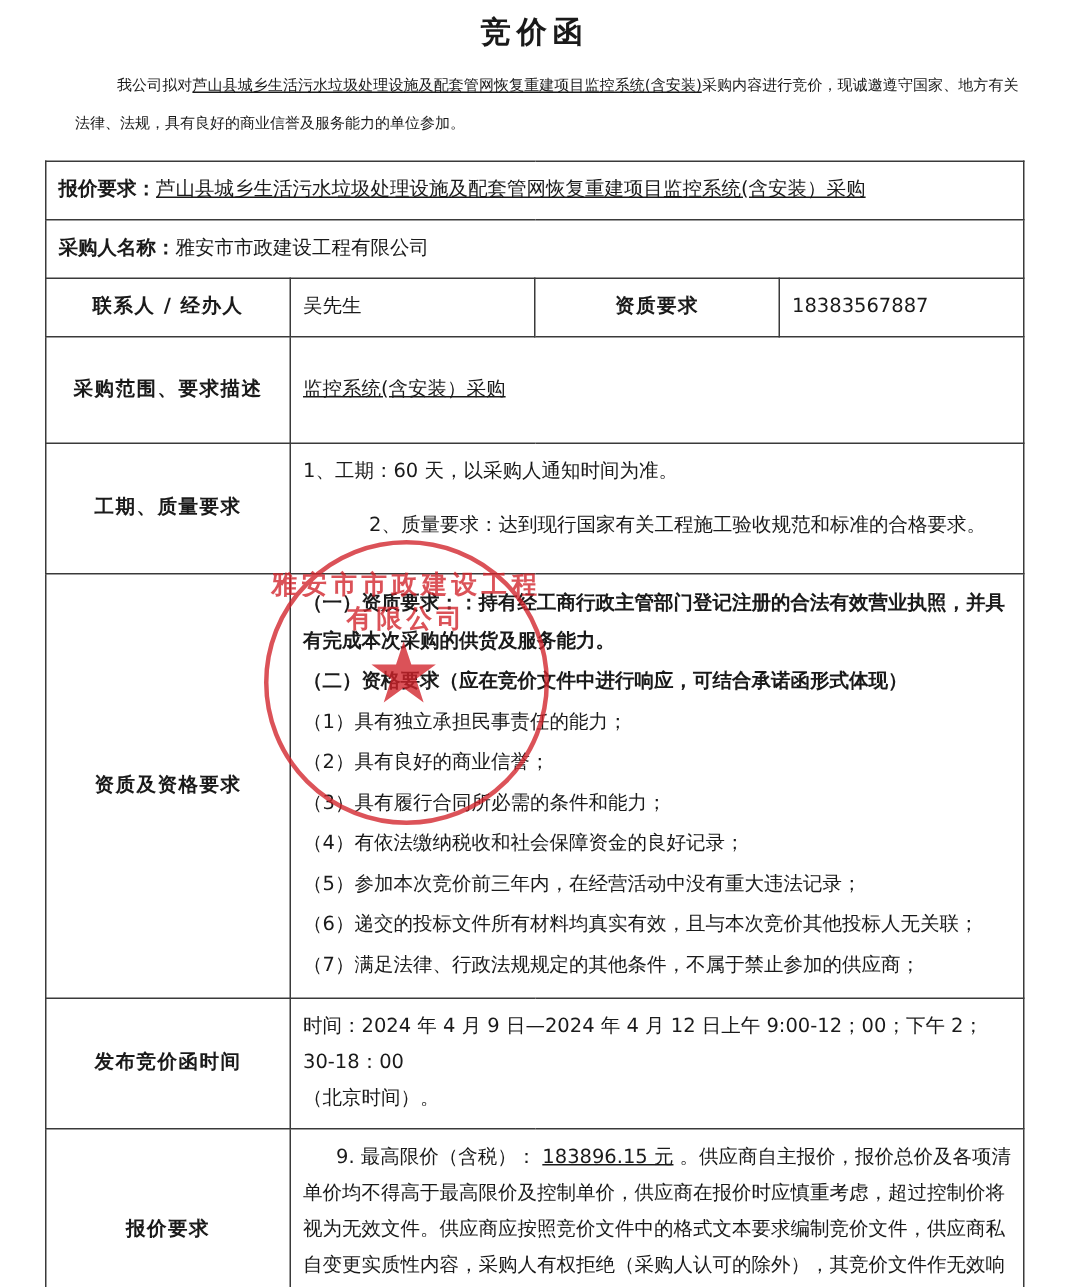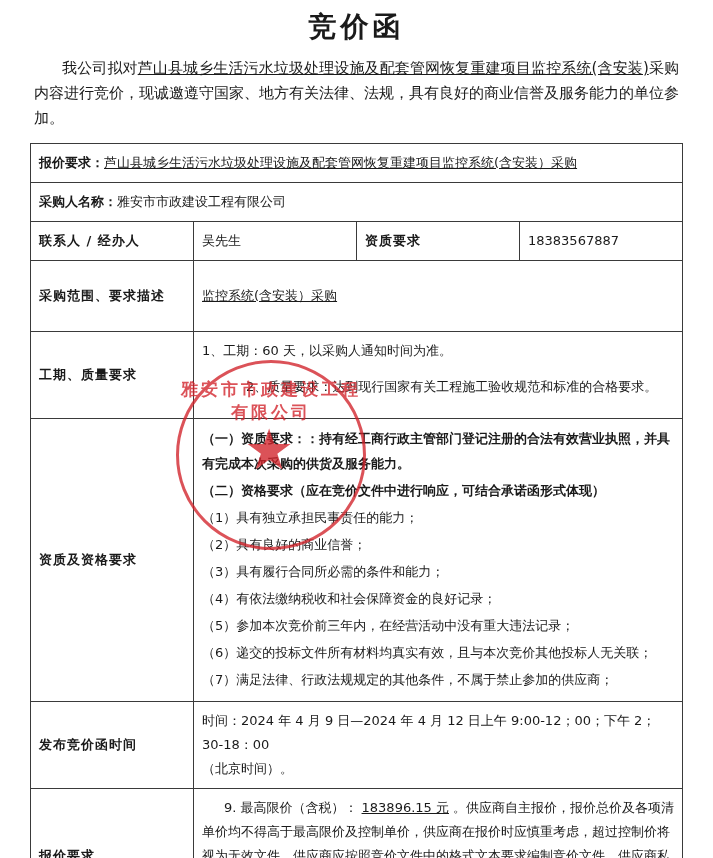--- a/index.html
+++ b/index.html
@@ -17,53 +17,53 @@
   }
   .page {
     position: relative;
     width: 713px;
     height: 858px;
     box-sizing: border-box;
     padding: 0 28px;
   }
   .doc-title {
     text-align: center;
-    font-size: 28px;
+    font-size: 20px;
     font-weight: bold;
     letter-spacing: 4px;
     margin-top: 8px;
     margin-bottom: 10px;
     font-family: "DejaVu Serif", "Liberation Serif", serif;
   }
   .intro {
-    font-size: 15px;
+    font-size: 10px;
     line-height: 25px;
     text-indent: 28px;
-    margin: 0 6px 12px 6px;
+    margin: 0 6px 12px 22px;
     text-align: justify;
   }
   .intro .u {
     text-decoration: underline;
   }
   table.main {
     width: 653px;
     margin: 0 auto;
     border-collapse: collapse;
     table-layout: fixed;
     font-size: 13px;
   }
   table.main td {
     border: 1px solid #3a3a3a;
     padding: 7px 8px;
     vertical-align: middle;
     line-height: 24px;
   }
   td.label {
     width: 92px;
-    text-align: left;
+    text-align: center;
     font-weight: bold;
     letter-spacing: 1px;
   }
   td.label.tall {
     vertical-align: middle;
   }
   td.val {
     text-align: left;
   }
   .u {

